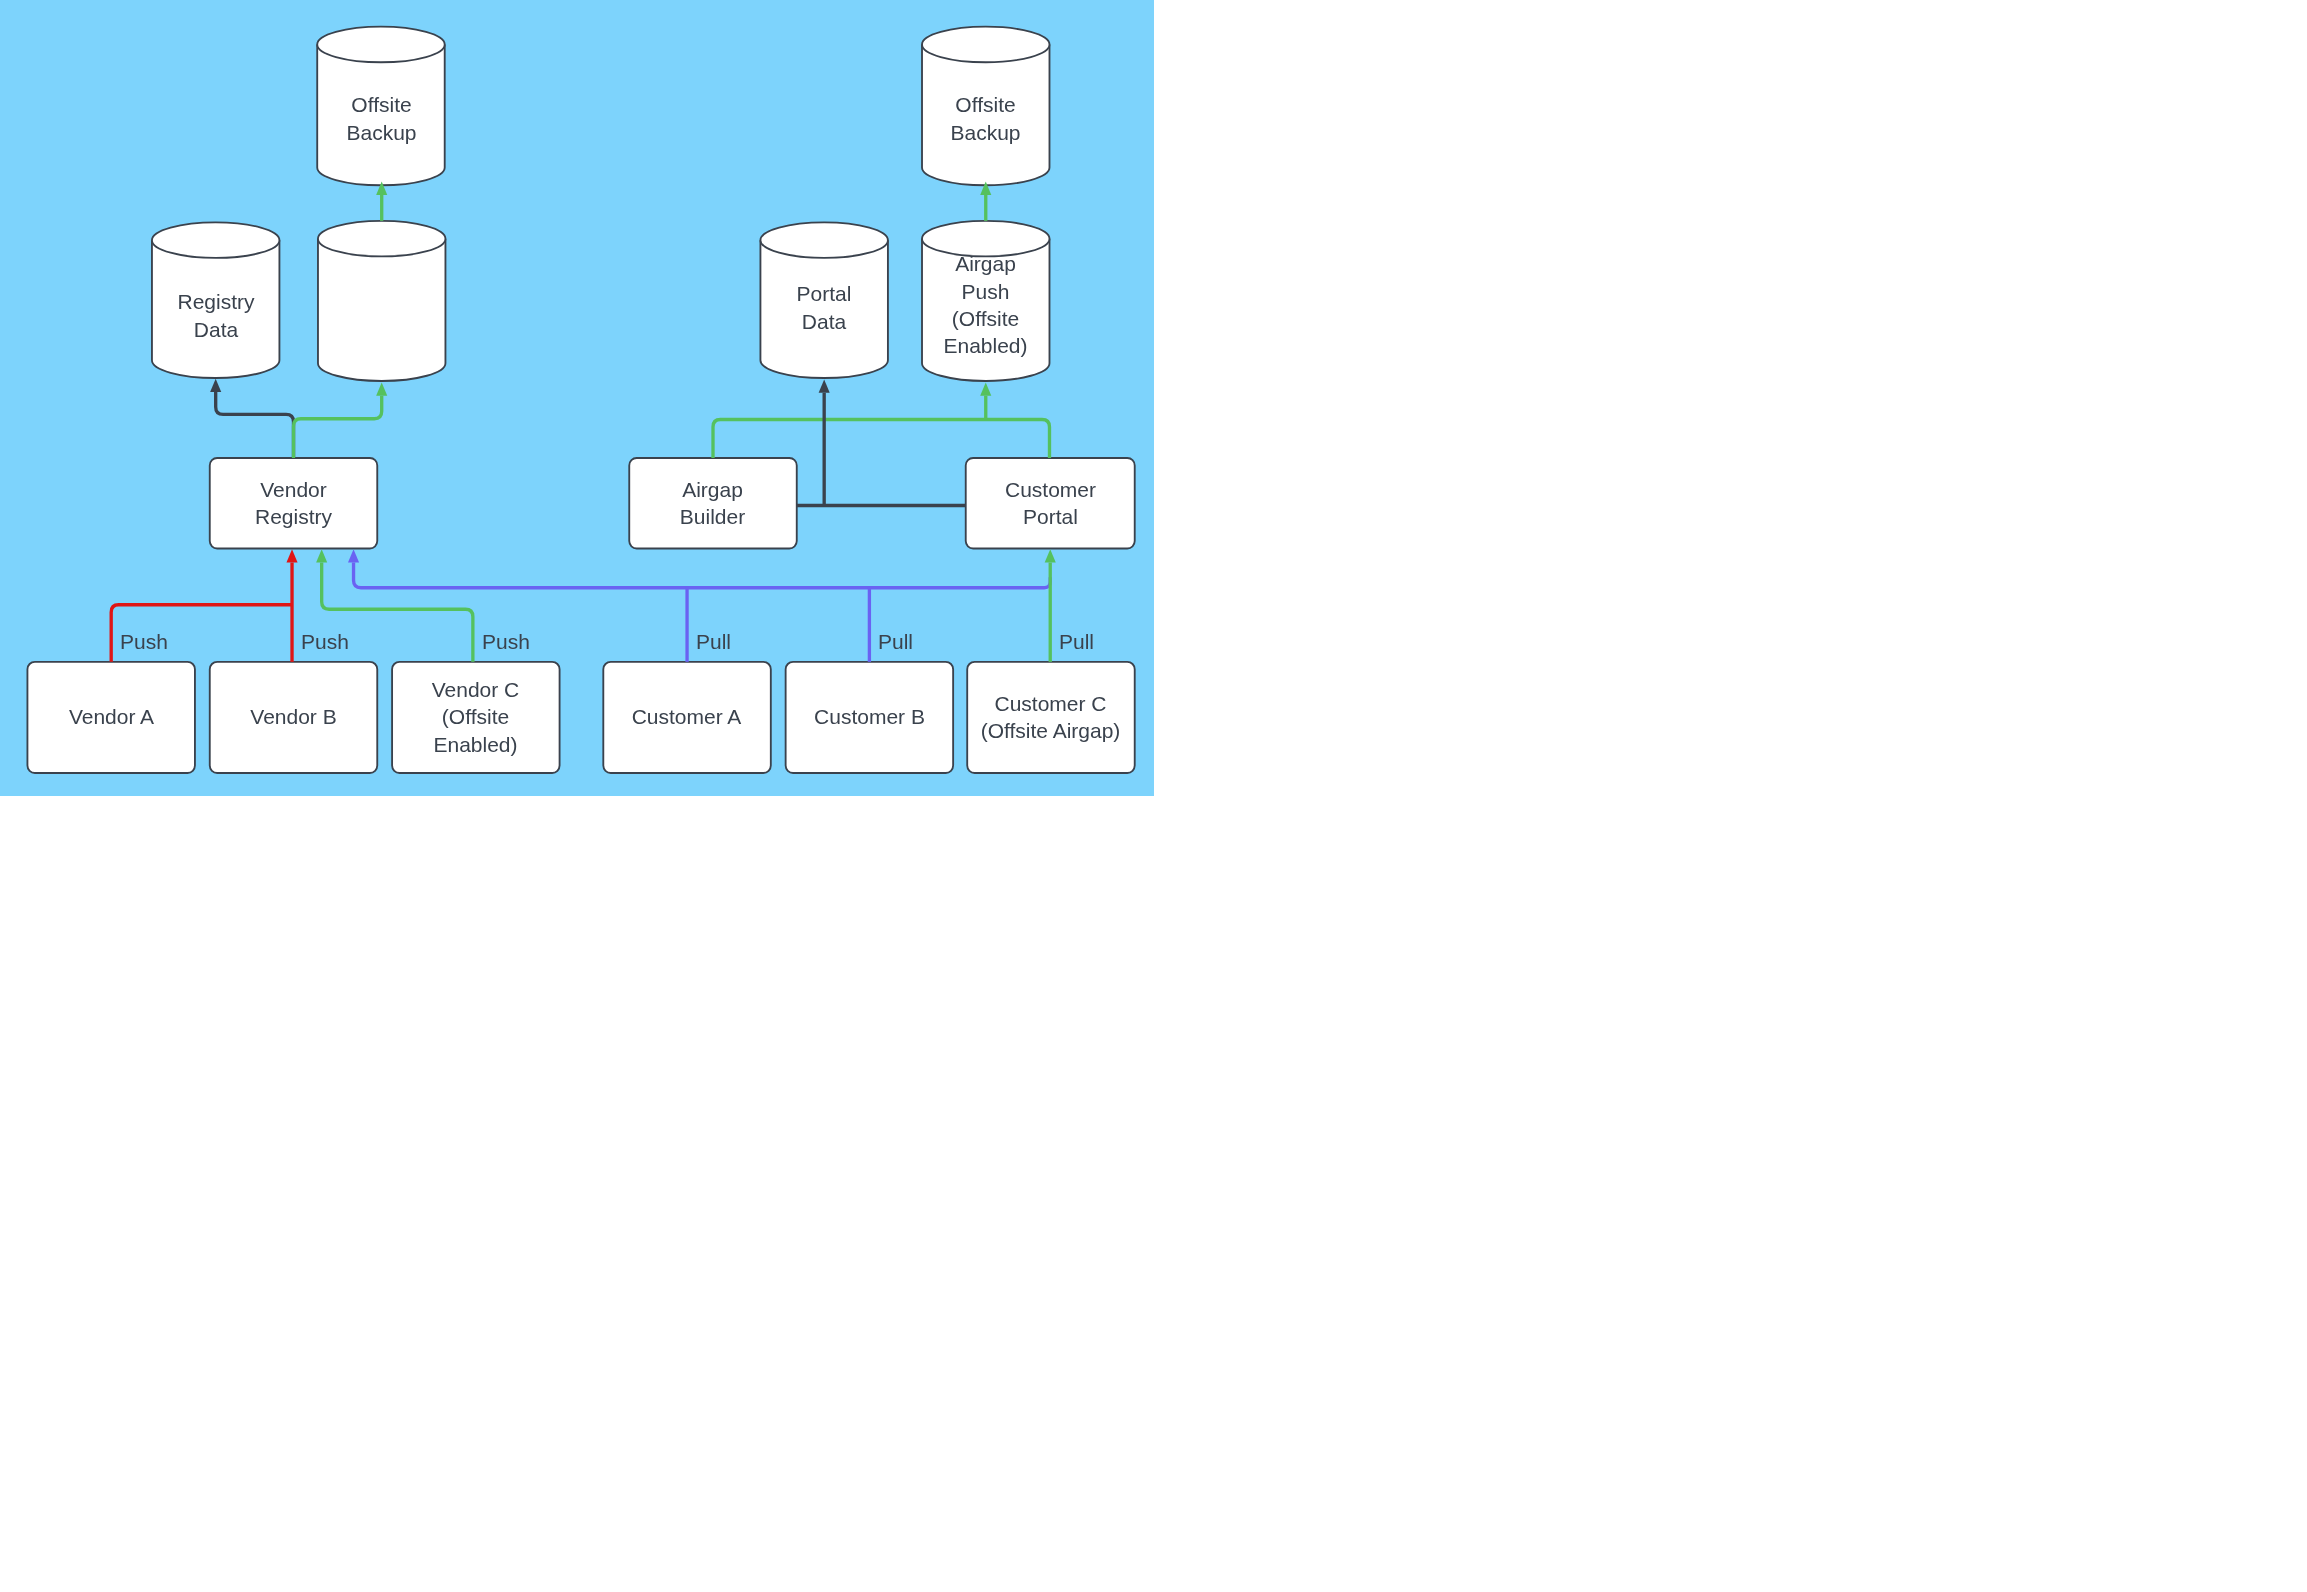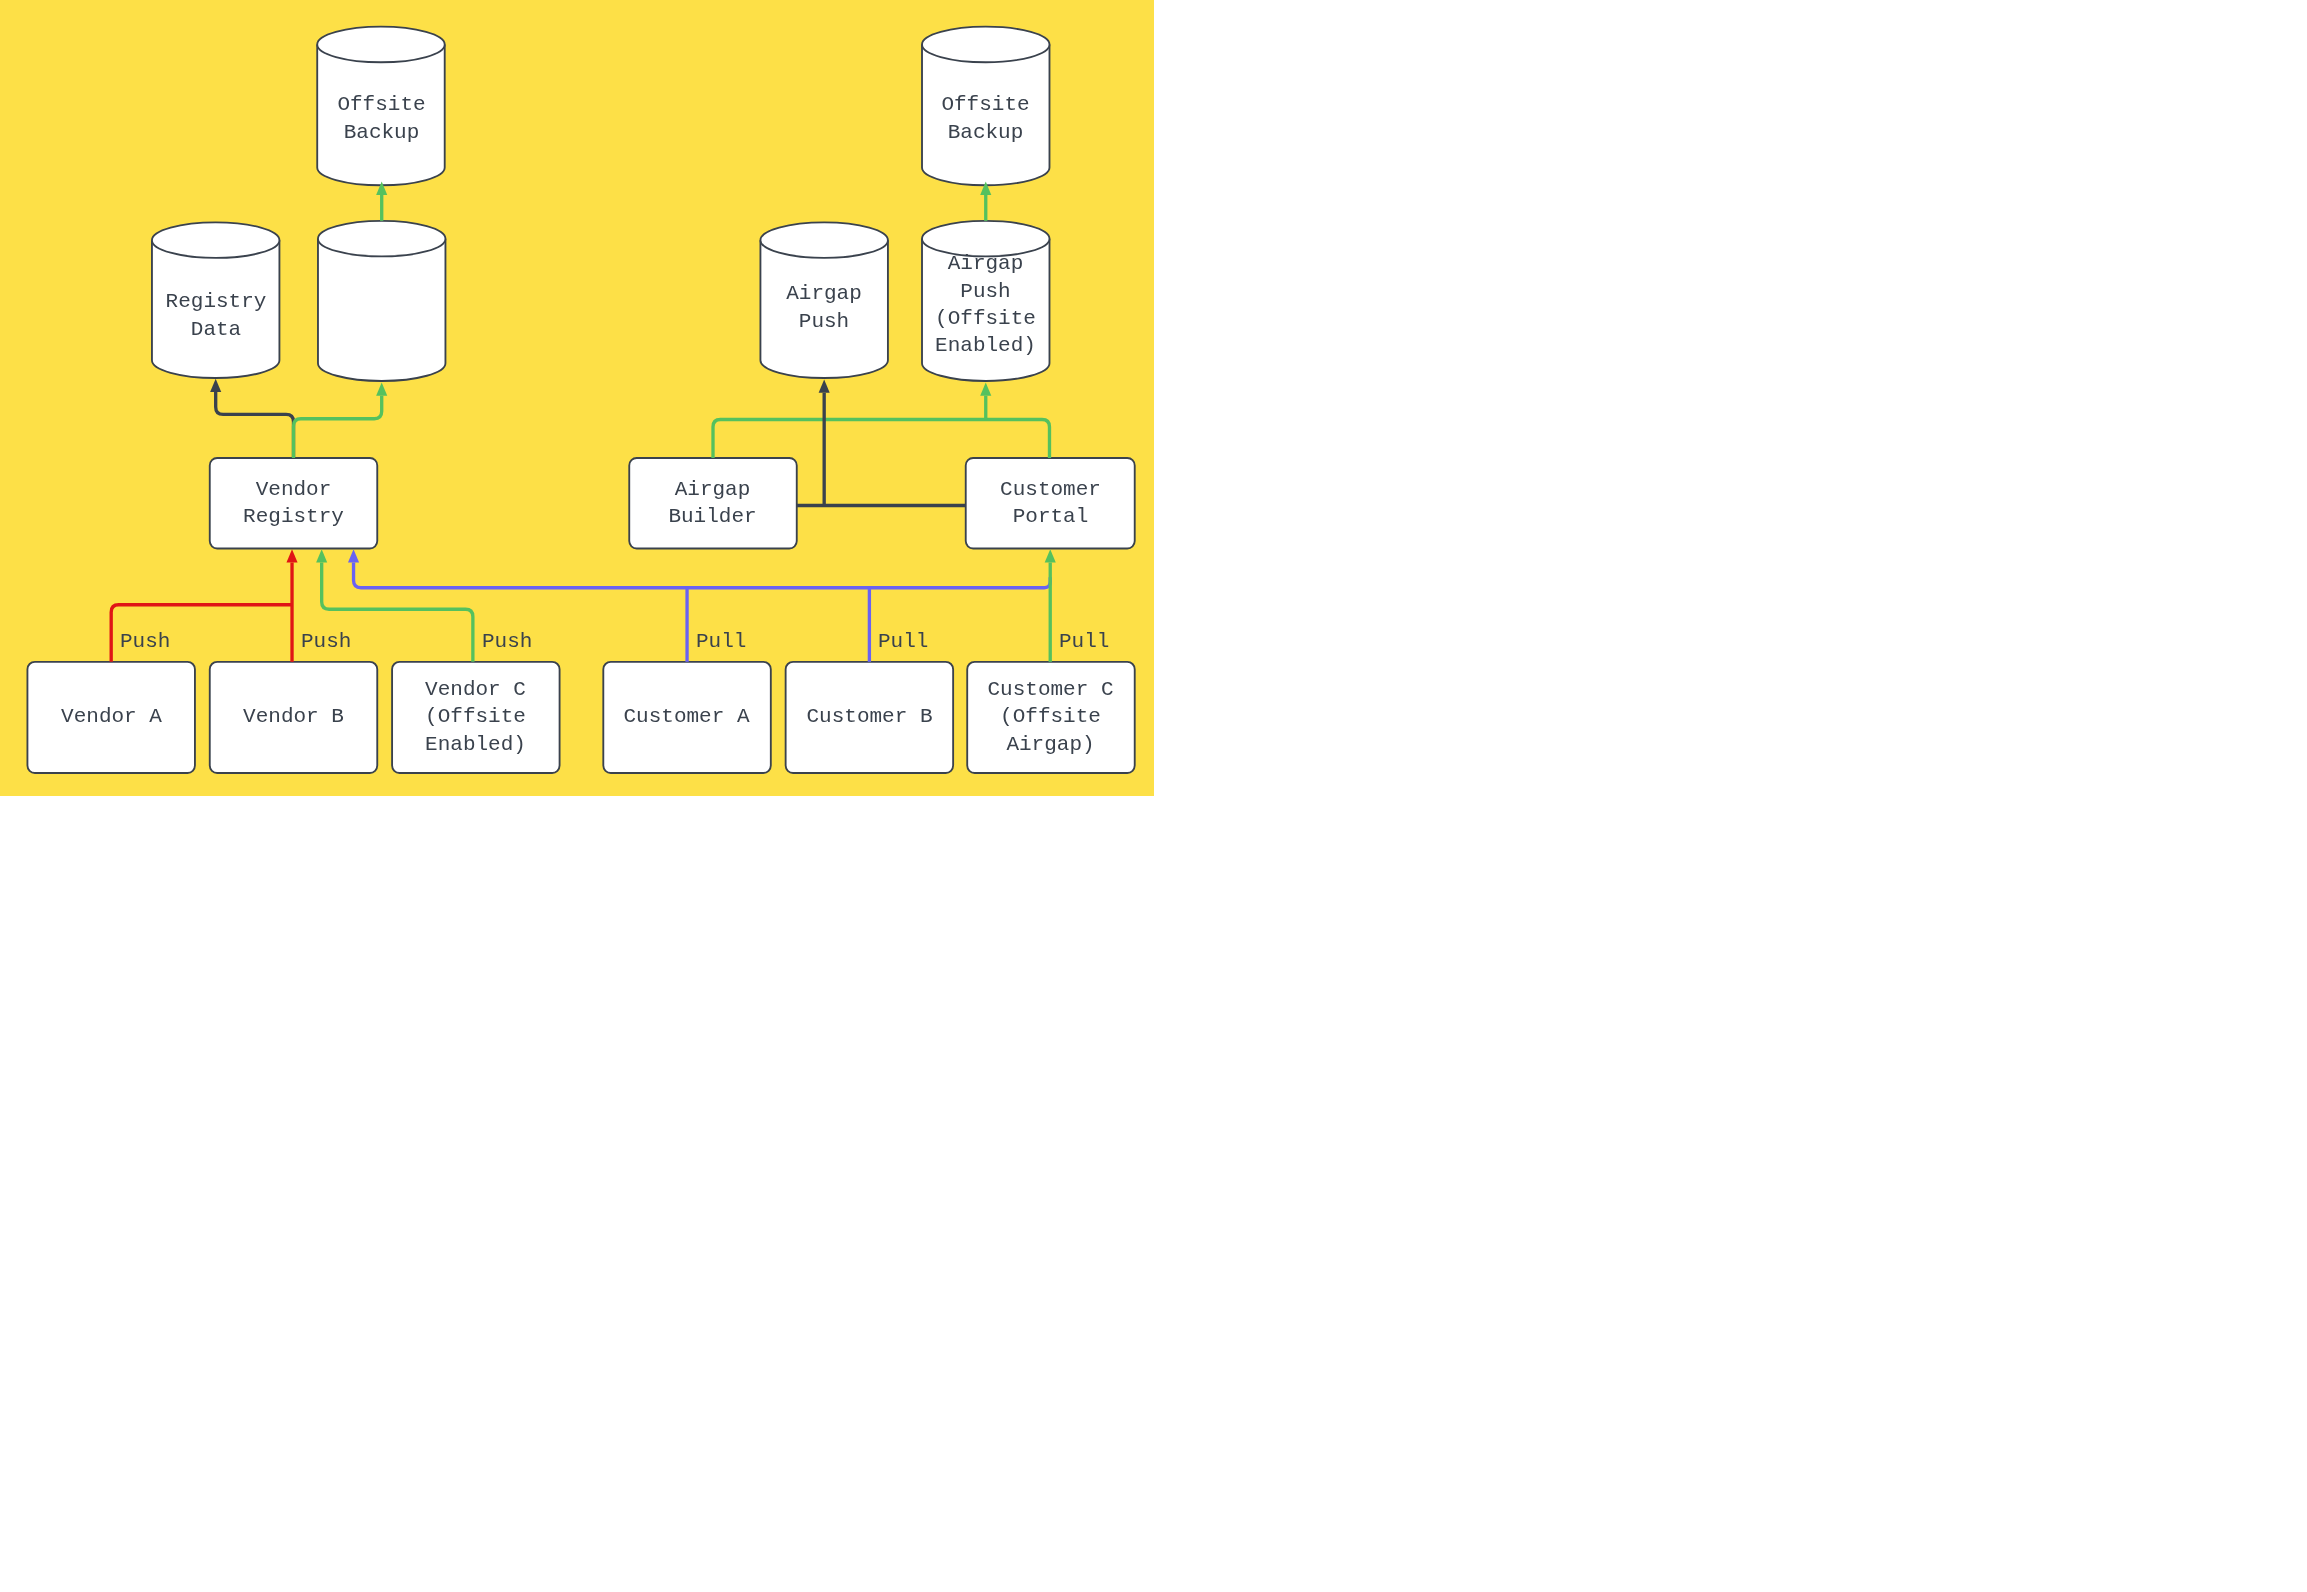--- a/index.html
+++ b/index.html
@@ -1,20 +1,20 @@
 <!DOCTYPE html>
 <html style="font-size:12px"><head>
 <meta charset="utf-8">
 <style>
   html,body{margin:0;padding:0;background:#ffffff;}
   #canvas{
     position:relative;
     width:1154px;height:796px;
-    background:#fde047;
-    font-family:Liberation Mono, monospace;
+    background:#7dd3fc;
+    font-family:Liberation Sans, sans-serif;
     overflow:hidden;
   }
   #diagram-svg{position:absolute;left:0;top:0;}
   .lbl{
     position:absolute;
     display:flex;align-items:center;justify-content:center;
     text-align:center;
     font-size:21px;line-height:1.3;
     color:#3a424d;
     pointer-events:none;
@@ -123,21 +123,21 @@
     <polygon points="1417,741 1409.5,759 1424.5,759" fill="#55c15e"></polygon>
   </svg>
 
   <div class="lbl" id="lbl-ob-left">Offsite Backup</div>
   <div class="lbl" id="lbl-reg-data">Registry Data</div>
   <div class="lbl" id="lbl-vendor-registry">Vendor Registry</div>
   <div class="lbl" id="lbl-vendor-a">Vendor A</div>
   <div class="lbl" id="lbl-vendor-b">Vendor B</div>
   <div class="lbl" id="lbl-vendor-c">Vendor C (Offsite Enabled)</div>
   <div class="lbl" id="lbl-ob-right">Offsite Backup</div>
-  <div class="lbl" id="lbl-airgap-data">Airgap Push</div>
+  <div class="lbl" id="lbl-airgap-data">Portal Data</div>
   <div class="lbl" id="lbl-airgap-oe">Airgap Push (Offsite Enabled)</div>
   <div class="lbl" id="lbl-airgap-builder">Airgap Builder</div>
   <div class="lbl" id="lbl-customer-portal">Customer Portal</div>
   <div class="lbl" id="lbl-customer-a">Customer A</div>
   <div class="lbl" id="lbl-customer-b">Customer B</div>
   <div class="lbl" id="lbl-customer-c">Customer C (Offsite Airgap)</div>
 
   <div class="edge-lbl" id="lbl-push-a">Push</div>
   <div class="edge-lbl" id="lbl-push-b">Push</div>
   <div class="edge-lbl" id="lbl-push-c">Push</div>

